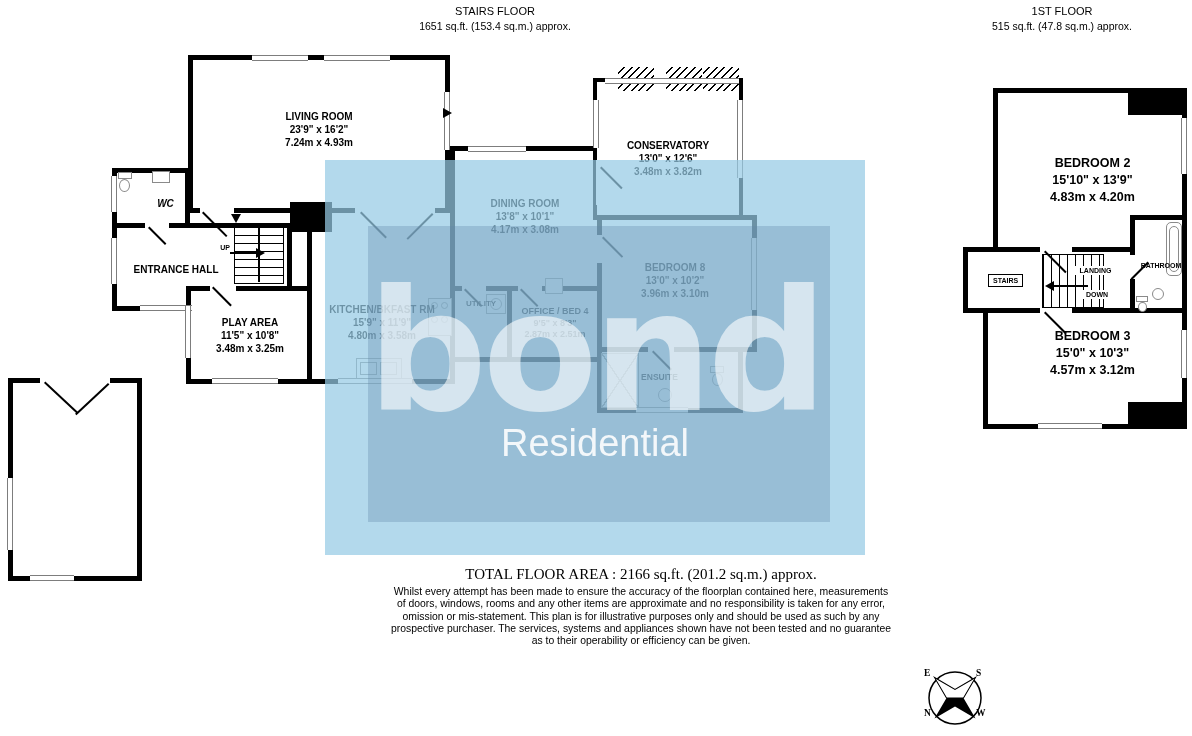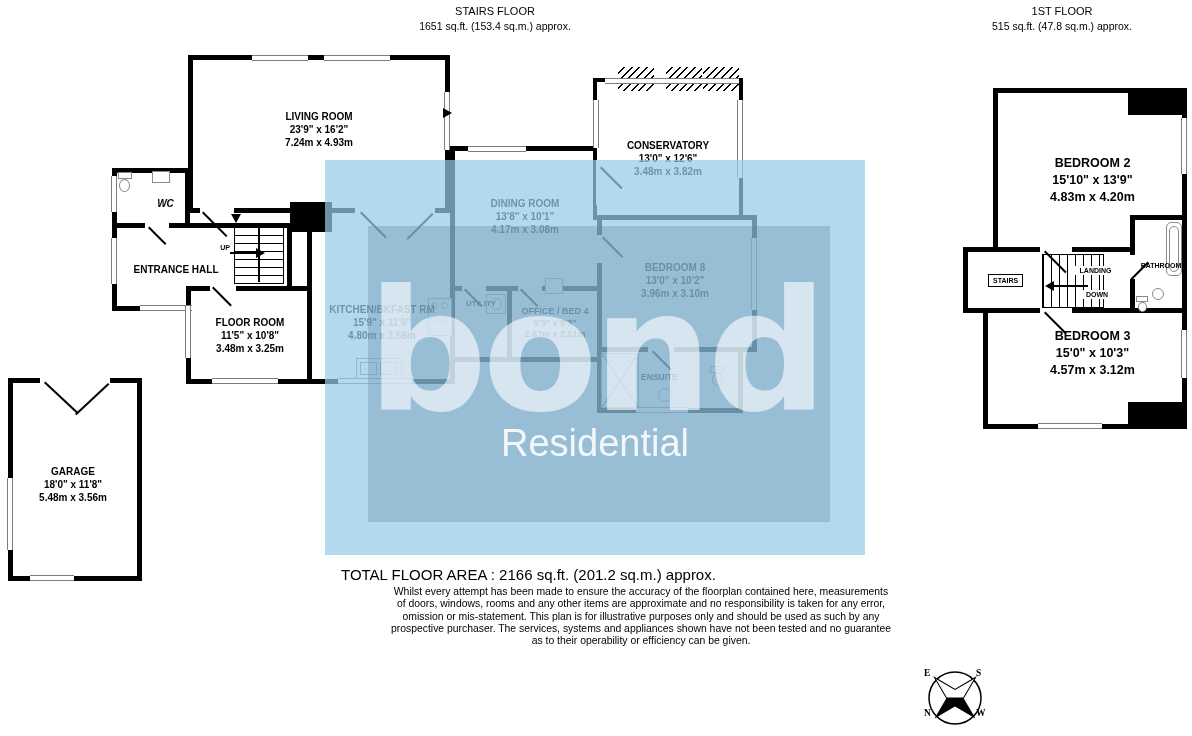--- a/index.html
+++ b/index.html
@@ -34,21 +34,21 @@
   .rnd{border-radius:5px;}
   .xcross{background:
     linear-gradient(to top right,transparent calc(50% - 0.7px),#8a8a8a calc(50% - 0.7px),#8a8a8a calc(50% + 0.7px),transparent calc(50% + 0.7px)),
     linear-gradient(to bottom right,transparent calc(50% - 0.7px),#8a8a8a calc(50% - 0.7px),#8a8a8a calc(50% + 0.7px),transparent calc(50% + 0.7px));}
   .roofhatch{position:absolute;background:repeating-linear-gradient(135deg,transparent 0 4px,#000 4px 5.4px);z-index:0;}
   .wm{position:absolute;left:325px;top:160px;width:540px;height:395px;background:rgba(150,203,228,0.72);z-index:10;pointer-events:none;}
   .wm-inner{position:absolute;left:43px;top:66px;width:462px;height:296px;background:rgba(95,135,168,0.32);}
   .wm-bond{position:absolute;left:0;right:0;top:108px;text-align:center;font-size:168px;line-height:1;
            color:rgba(255,255,255,0.60);font-family:"DejaVu Sans",sans-serif;letter-spacing:-5px;font-weight:bold;}
   .wm-res{position:absolute;left:0;right:0;top:262px;text-align:center;font-size:38px;color:rgba(255,255,255,0.88);}
-  .total{position:absolute;left:341px;top:566px;width:600px;font-size:15px;}
+  .total{position:absolute;left:341px;top:566px;width:600px;text-align:center;font-size:15px;font-family:Liberation Serif, serif;}
   .disc{position:absolute;left:389px;top:586px;width:504px;text-align:center;font-size:10.4px;line-height:1.18;}
   .compass-letter{position:absolute;font-family:"Liberation Serif",serif;font-size:9.5px;font-weight:bold;z-index:2;}
 </style>
 </head>
 <body>
 
 <div class="page">
 
   <div class="hdr" style="left:345px;top:4px;width:300px;">
     <div class="t1">STAIRS FLOOR</div>
@@ -184,21 +184,21 @@
   <div class="rlabel" style="left:138px;top:197px;width:55px;font-style:italic;">
     <div>WC</div>
   </div>
   <div class="rlabel" style="left:112px;top:263px;width:128px;">
     <div>ENTRANCE HALL</div>
   </div>
   <div class="rlabel sm" style="left:214px;top:243px;width:22px;">
     <div>UP</div>
   </div>
   <div class="rlabel" style="left:190px;top:316px;width:120px;">
-    <div>FLOOR ROOM</div>
+    <div>PLAY AREA</div>
     <div>11'5" x 10'8"</div>
     <div>3.48m x 3.25m</div>
   </div>
   <div class="rlabel" style="left:314px;top:303px;width:136px;">
     <div>KITCHEN/BKFAST RM</div>
     <div>15'9" x 11'9"</div>
     <div>4.80m x 3.58m</div>
   </div>
   <div class="rlabel" style="left:452px;top:299px;width:58px;font-size:8px;">
     <div>UTILITY</div>
@@ -218,25 +218,20 @@
     <div>13'0" x 12'6"</div>
     <div>3.48m x 3.82m</div>
   </div>
   <div class="rlabel" style="left:600px;top:261px;width:150px;">
     <div>BEDROOM 8</div>
     <div>13'0" x 10'2"</div>
     <div>3.96m x 3.10m</div>
   </div>
   <div class="rlabel" style="left:622px;top:372px;width:75px;font-size:8.5px;">
     <div>ENSUITE</div>
-  </div>
-  <div class="rlabel" style="left:18px;top:465px;width:110px;">
-    <div>GARAGE</div>
-    <div>18'0" x 11'8"</div>
-    <div>5.48m x 3.56m</div>
   </div>
 
   <div class="rlabel fl" style="left:1005px;top:155px;width:175px;">
     <div>BEDROOM 2</div>
     <div>15'10" x 13'9"</div>
     <div>4.83m x 4.20m</div>
   </div>
   <div class="rlabel fl" style="left:1005px;top:328px;width:175px;">
     <div>BEDROOM 3</div>
     <div>15'0" x 10'3"</div>

